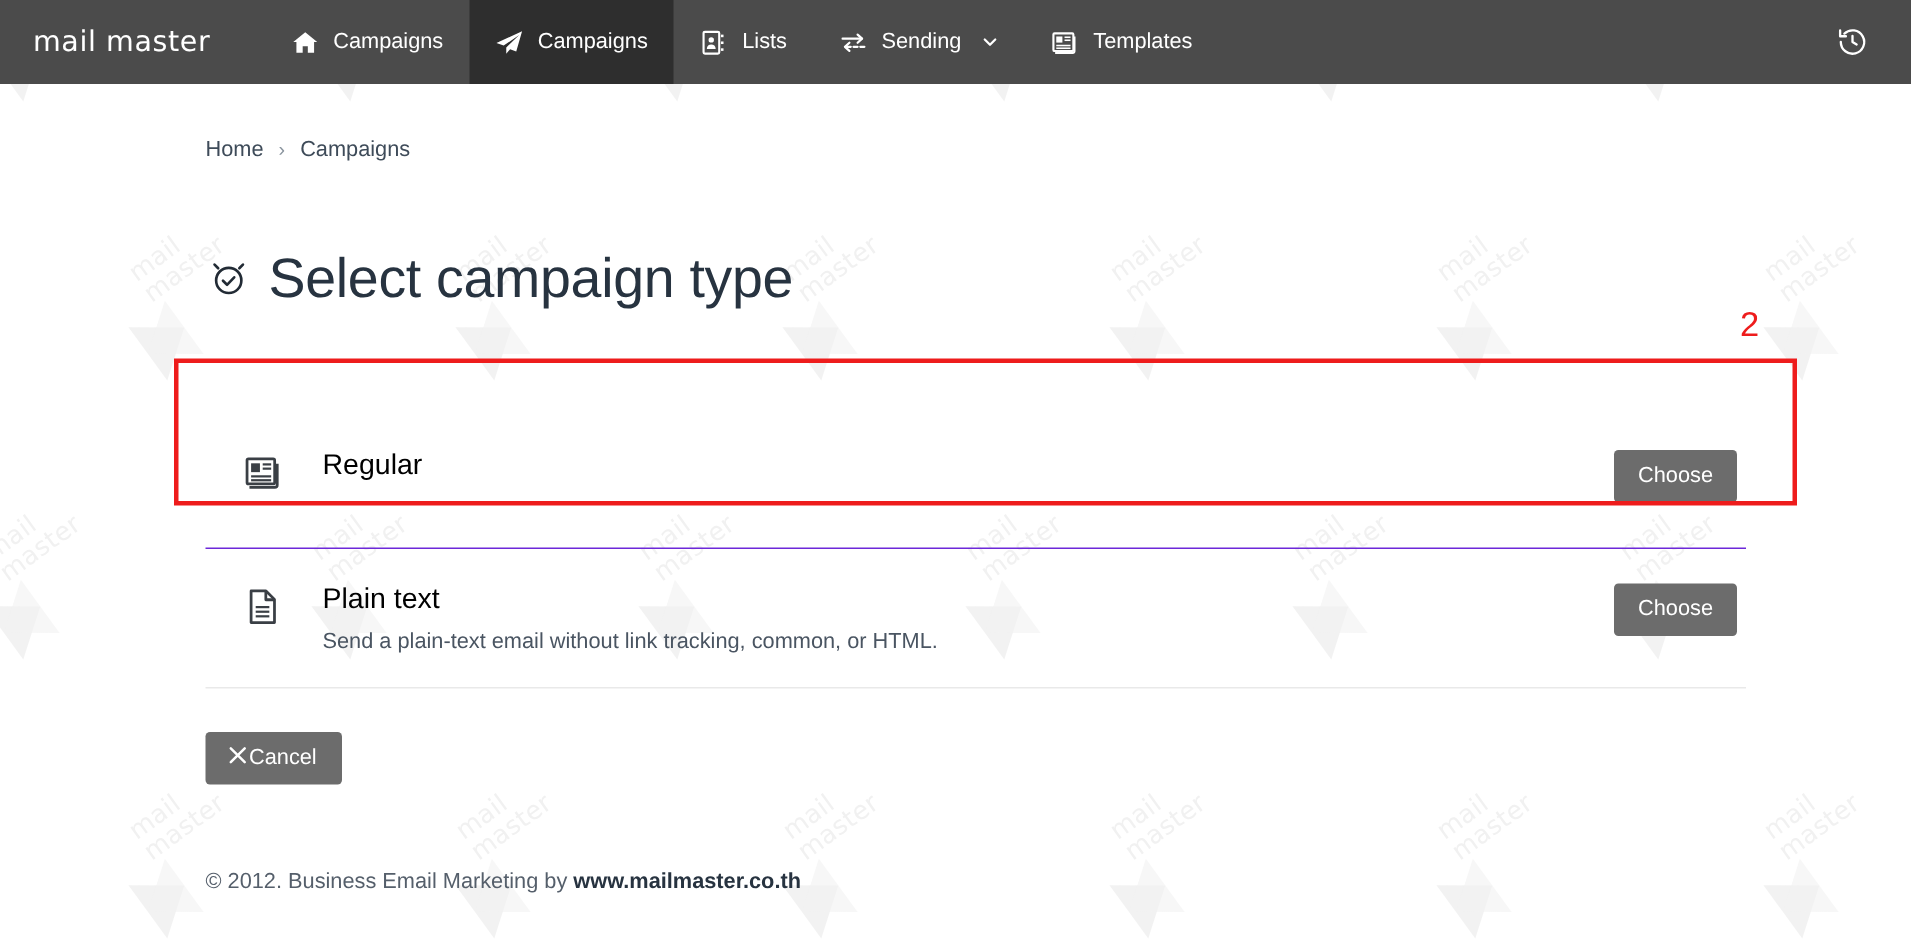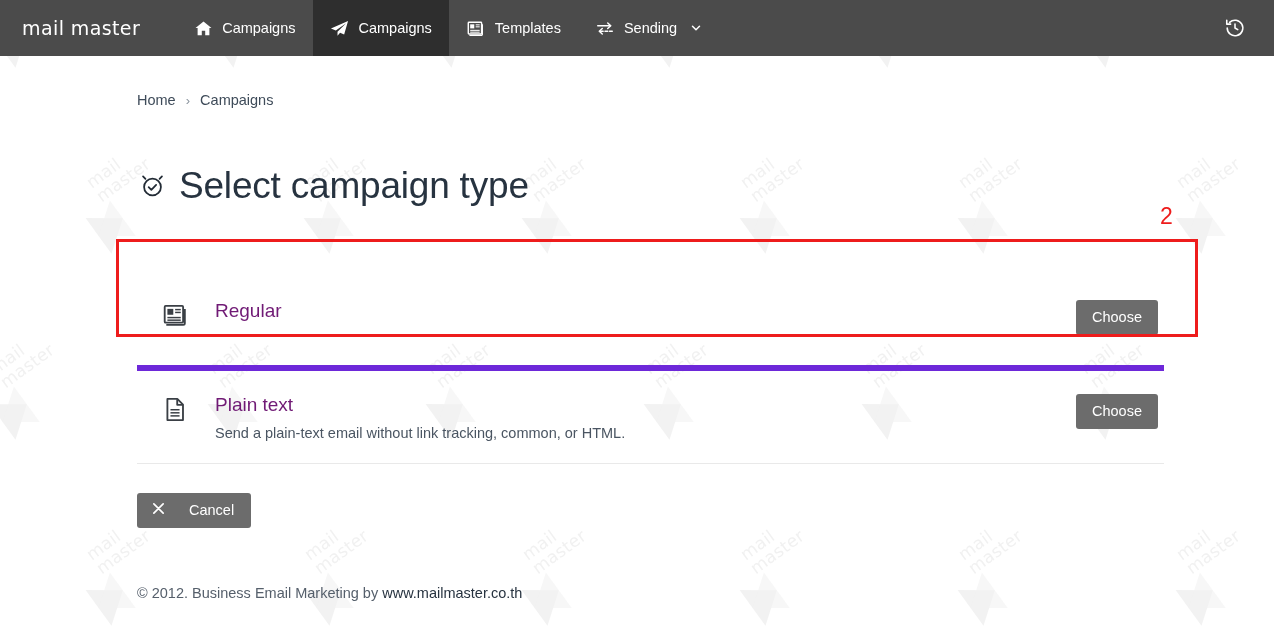--- a/index.html
+++ b/index.html
@@ -156,37 +156,37 @@
     margin-top: 45px;
     width: 1027px;
   }
   .type-row {
     position: relative;
     display: flex;
     align-items: flex-start;
     padding: 21px 2px 19px 24px;
     min-height: 88px;
   }
-  .type-row + .type-row { border-top: 6px solid #6d28d9; }
+  .type-row + .type-row { border-top: 1px solid #6d28d9; }
   #type-list { border-bottom: 1px solid #e9e9e9; }
   .type-icon {
     width: 28px;
     flex: 0 0 28px;
     margin-top: 4px;
     display: flex;
     align-items: flex-start;
     justify-content: center;
   }
   .type-body {
     margin-left: 26px;
     flex: 1 1 auto;
   }
   .type-name {
     font-size: 19px;
-    color: #701a75;
+    color: #000000;
     line-height: 26px;
   }
   .type-desc {
     margin-top: 5px;
     font-size: 14.5px;
     color: #4a5562;
     line-height: 21px;
   }
   .choose-btn {
     flex: 0 0 auto;
@@ -202,41 +202,41 @@
     padding: 8px 16px 9px 16px;
     cursor: pointer;
     line-height: 18px;
   }
 
   
   #cancel-row { margin-top: 29px; }
   #cancel-btn {
     display: inline-flex;
     align-items: center;
-    gap: 24px;
+    gap: 1px;
     background: #6c6c6c;
     color: #ffffff;
     border: none;
     border-radius: 3px;
     font-size: 14.5px;
     font-family: "Liberation Sans", sans-serif;
     padding: 9px 17px 10px 15px;
     cursor: pointer;
   }
   #cancel-btn .x-icon { font-size: 15px; line-height: 15px; }
 
   
   #footer {
     margin-top: 57px;
     font-size: 14.5px;
     color: #555f6b;
   }
   #footer .site-link {
     color: #273340;
-    font-weight: normal;
+    font-weight: bold;
     text-decoration: none;
     cursor: pointer;
     text-align: center;
   }
 </style>
 </head>
 <body>
 
 <div id="page">
 
@@ -445,53 +445,66 @@
       <div class="nav-item active">
         <span class="nav-icon">
           <svg width="19" height="19" viewBox="0 0 20 20" fill="#ffffff">
               <path d="M19 2 1 10.1l5.1 1.9L17 4.6 7.9 13.3v4.4l2.7-3.2 4.3 1.7z"></path>
             </svg>
         </span>
         <span class="nav-label">Campaigns</span>
       </div>
 
 
+      <div class="nav-item">
+        <span class="nav-icon">
+          <svg width="19" height="19" viewBox="0 0 20 20">
+            <rect x="3.2" y="2.4" width="11" height="15.2" rx="1" fill="none" stroke="#ffffff" stroke-width="1.5"></rect>
+            <circle cx="8.6" cy="8" r="1.9" fill="#ffffff"></circle>
+            <path d="M5.5 14.3c0-1.9 1.4-3 3.1-3s3.1 1.1 3.1 3z" fill="#ffffff"></path>
+            <rect x="15.4" y="4.3" width="1.8" height="1.8" fill="#ffffff"></rect>
+            <rect x="15.4" y="9.1" width="1.8" height="1.8" fill="#ffffff"></rect>
+            <rect x="15.4" y="13.9" width="1.8" height="1.8" fill="#ffffff"></rect>
+          </svg>
+        </span>
+        <span class="nav-label">Lists</span>
+      </div>
+
+      <div class="nav-item">
+        <span class="nav-icon">
+          <svg width="20" height="19" viewBox="0 0 22 20" fill="none" stroke="#ffffff" stroke-width="1.6" stroke-linecap="round" stroke-linejoin="round">
+            <path d="M3 7h14"></path>
+              <path d="M14 4l3.3 3-3.3 3"></path>
+            <path d="M19 13H5" stroke-dasharray="3 2"></path>
+              <path d="M8 10l-3.3 3 3.3 3"></path>
+          </svg>
+        </span>
+        <span class="nav-label">Sending</span>
+        <span class="caret">
+          <svg width="12" height="12" viewBox="0 0 12 12" fill="none" stroke="#ffffff" stroke-width="1.5" stroke-linecap="round" stroke-linejoin="round">
+              <path d="M2.5 4.3 6 7.8l3.5-3.5"></path>
+            </svg>
+        </span>
+      </div>
 
       <div class="nav-item">
         <span class="nav-icon">
           <svg width="19" height="19" viewBox="0 0 20 20">
             <rect x="2.4" y="3.4" width="14" height="12.4" rx="0.8" fill="none" stroke="#ffffff" stroke-width="1.5"></rect>
             <rect x="4.4" y="5.6" width="4.3" height="4.3" fill="#ffffff"></rect>
             <rect x="10.2" y="5.6" width="4.2" height="1.1" fill="#ffffff"></rect>
             <rect x="10.2" y="7.7" width="4.2" height="1.1" fill="#ffffff"></rect>
             <rect x="4.4" y="11.4" width="10" height="1.1" fill="#ffffff"></rect>
             <rect x="4.4" y="13.3" width="10" height="1.1" fill="#ffffff"></rect>
             <path d="M17.2 5.6v10.4a1.2 1.2 0 0 1-1.2 1.2H3.6" fill="none" stroke="#ffffff" stroke-width="1.4"></path>
           </svg>
         </span>
         <span class="nav-label">Templates</span>
       </div>
 
-      <div class="nav-item">
-        <span class="nav-icon">
-          <svg width="20" height="19" viewBox="0 0 22 20" fill="none" stroke="#ffffff" stroke-width="1.6" stroke-linecap="round" stroke-linejoin="round">
-            <path d="M3 7h14"></path>
-              <path d="M14 4l3.3 3-3.3 3"></path>
-            <path d="M19 13H5" stroke-dasharray="3 2"></path>
-              <path d="M8 10l-3.3 3 3.3 3"></path>
-          </svg>
-        </span>
-        <span class="nav-label">Sending</span>
-        <span class="caret">
-          <svg width="12" height="12" viewBox="0 0 12 12" fill="none" stroke="#ffffff" stroke-width="1.5" stroke-linecap="round" stroke-linejoin="round">
-              <path d="M2.5 4.3 6 7.8l3.5-3.5"></path>
-            </svg>
-        </span>
-      </div>
-
     </div>
 
     <div id="nav-right">
       <div id="history-btn">
         <svg width="22" height="22" viewBox="0 0 24 24" fill="none" stroke="#ffffff" stroke-width="1.7" stroke-linecap="round" stroke-linejoin="round">
           <path d="M3.5 12a8.5 8.5 0 1 0 2.6-6.1"></path>
           <path d="M3 3.6v4.2h4.2"></path>
           <path d="M12 7.6V12l3 1.8"></path>
         </svg>
       </div>

